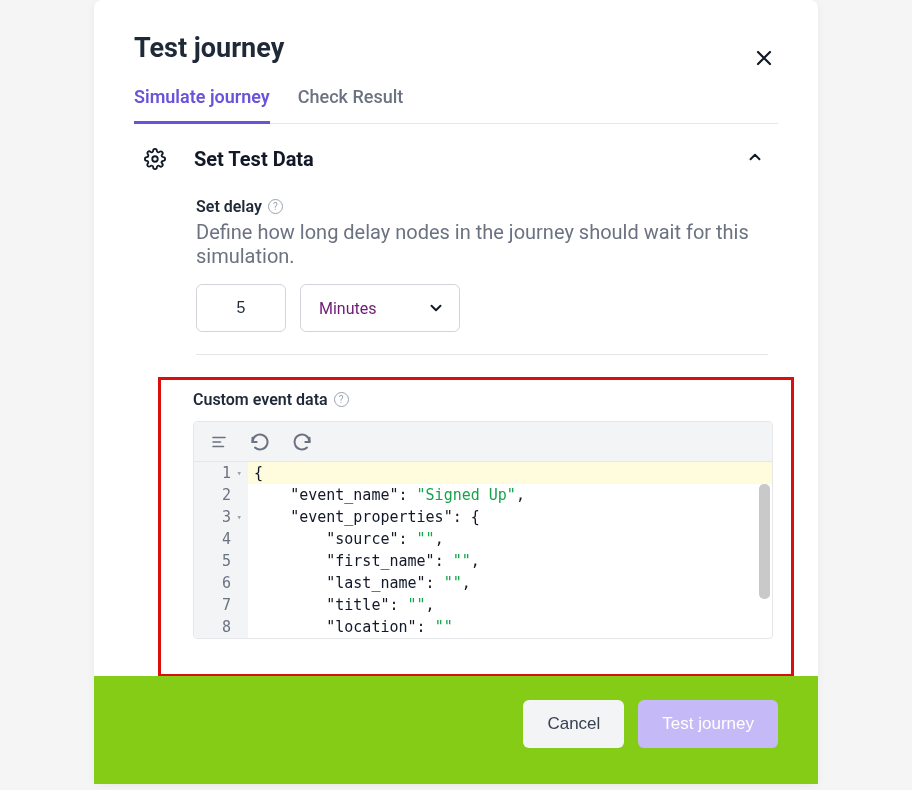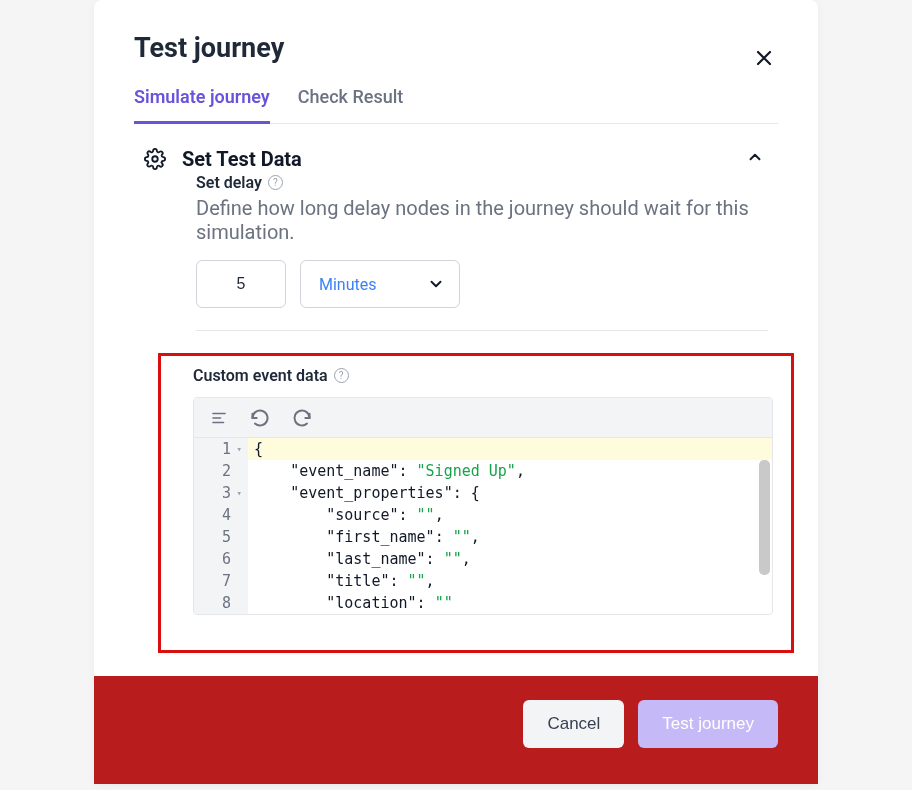--- a/index.html
+++ b/index.html
@@ -65,22 +65,22 @@
       overflow: hidden;
       position: relative;
     }
     .section {
       margin-top: 20px;
       padding: 0 10px;
     }
     .section-header {
       display: flex;
       align-items: center;
-      gap: 16px;
-      margin-bottom: 0;
+      gap: 28px;
+      margin-bottom: 24px;
       position: relative;
     }
     .gear-icon { width:22px; height:22px; color:#111827; flex-shrink:0; }
     .section-title {
       font-size: 20px;
       font-weight: 700;
       color: #111827;
       flex:1;
     }
     .collapse-btn {
@@ -122,21 +122,21 @@
       font-size: 16px;
       color:#1f2937;
     }
     .delay-select {
       width: 160px; height: 48px;
       border: 1px solid #d1d5db;
       border-radius: 6px;
       display:flex; align-items:center; justify-content:space-between;
       padding: 0 14px 0 18px;
       font-size: 16px;
-      color:#3b82f6;
+      color:#701a75;
       cursor:pointer;
       background:#fff;
     }
     .divider {
       border:none; border-top:1px solid #e5e7eb;
       margin: 0 0 22px 0;
     }
     .highlight-box {
       border: 3px solid #d90f0f;
       margin-left: 14px;
@@ -203,21 +203,21 @@
     }
     .key { color:#111827; }
     .string { color:#16a34a; }
     .punct { color:#111827; }
 
     .footer {
       position: absolute;
       bottom: 0; left:0; right:0;
       display:flex; justify-content:flex-end; gap:14px;
       padding: 24px 40px 36px;
-      background:#b91c1c;
+      background:#84cc16;
     }
     .btn {
       height: 48px;
       padding: 0 24px;
       border-radius: 6px;
       font-size: 17px;
       border:none;
       cursor:pointer;
     }
     .btn-cancel {

